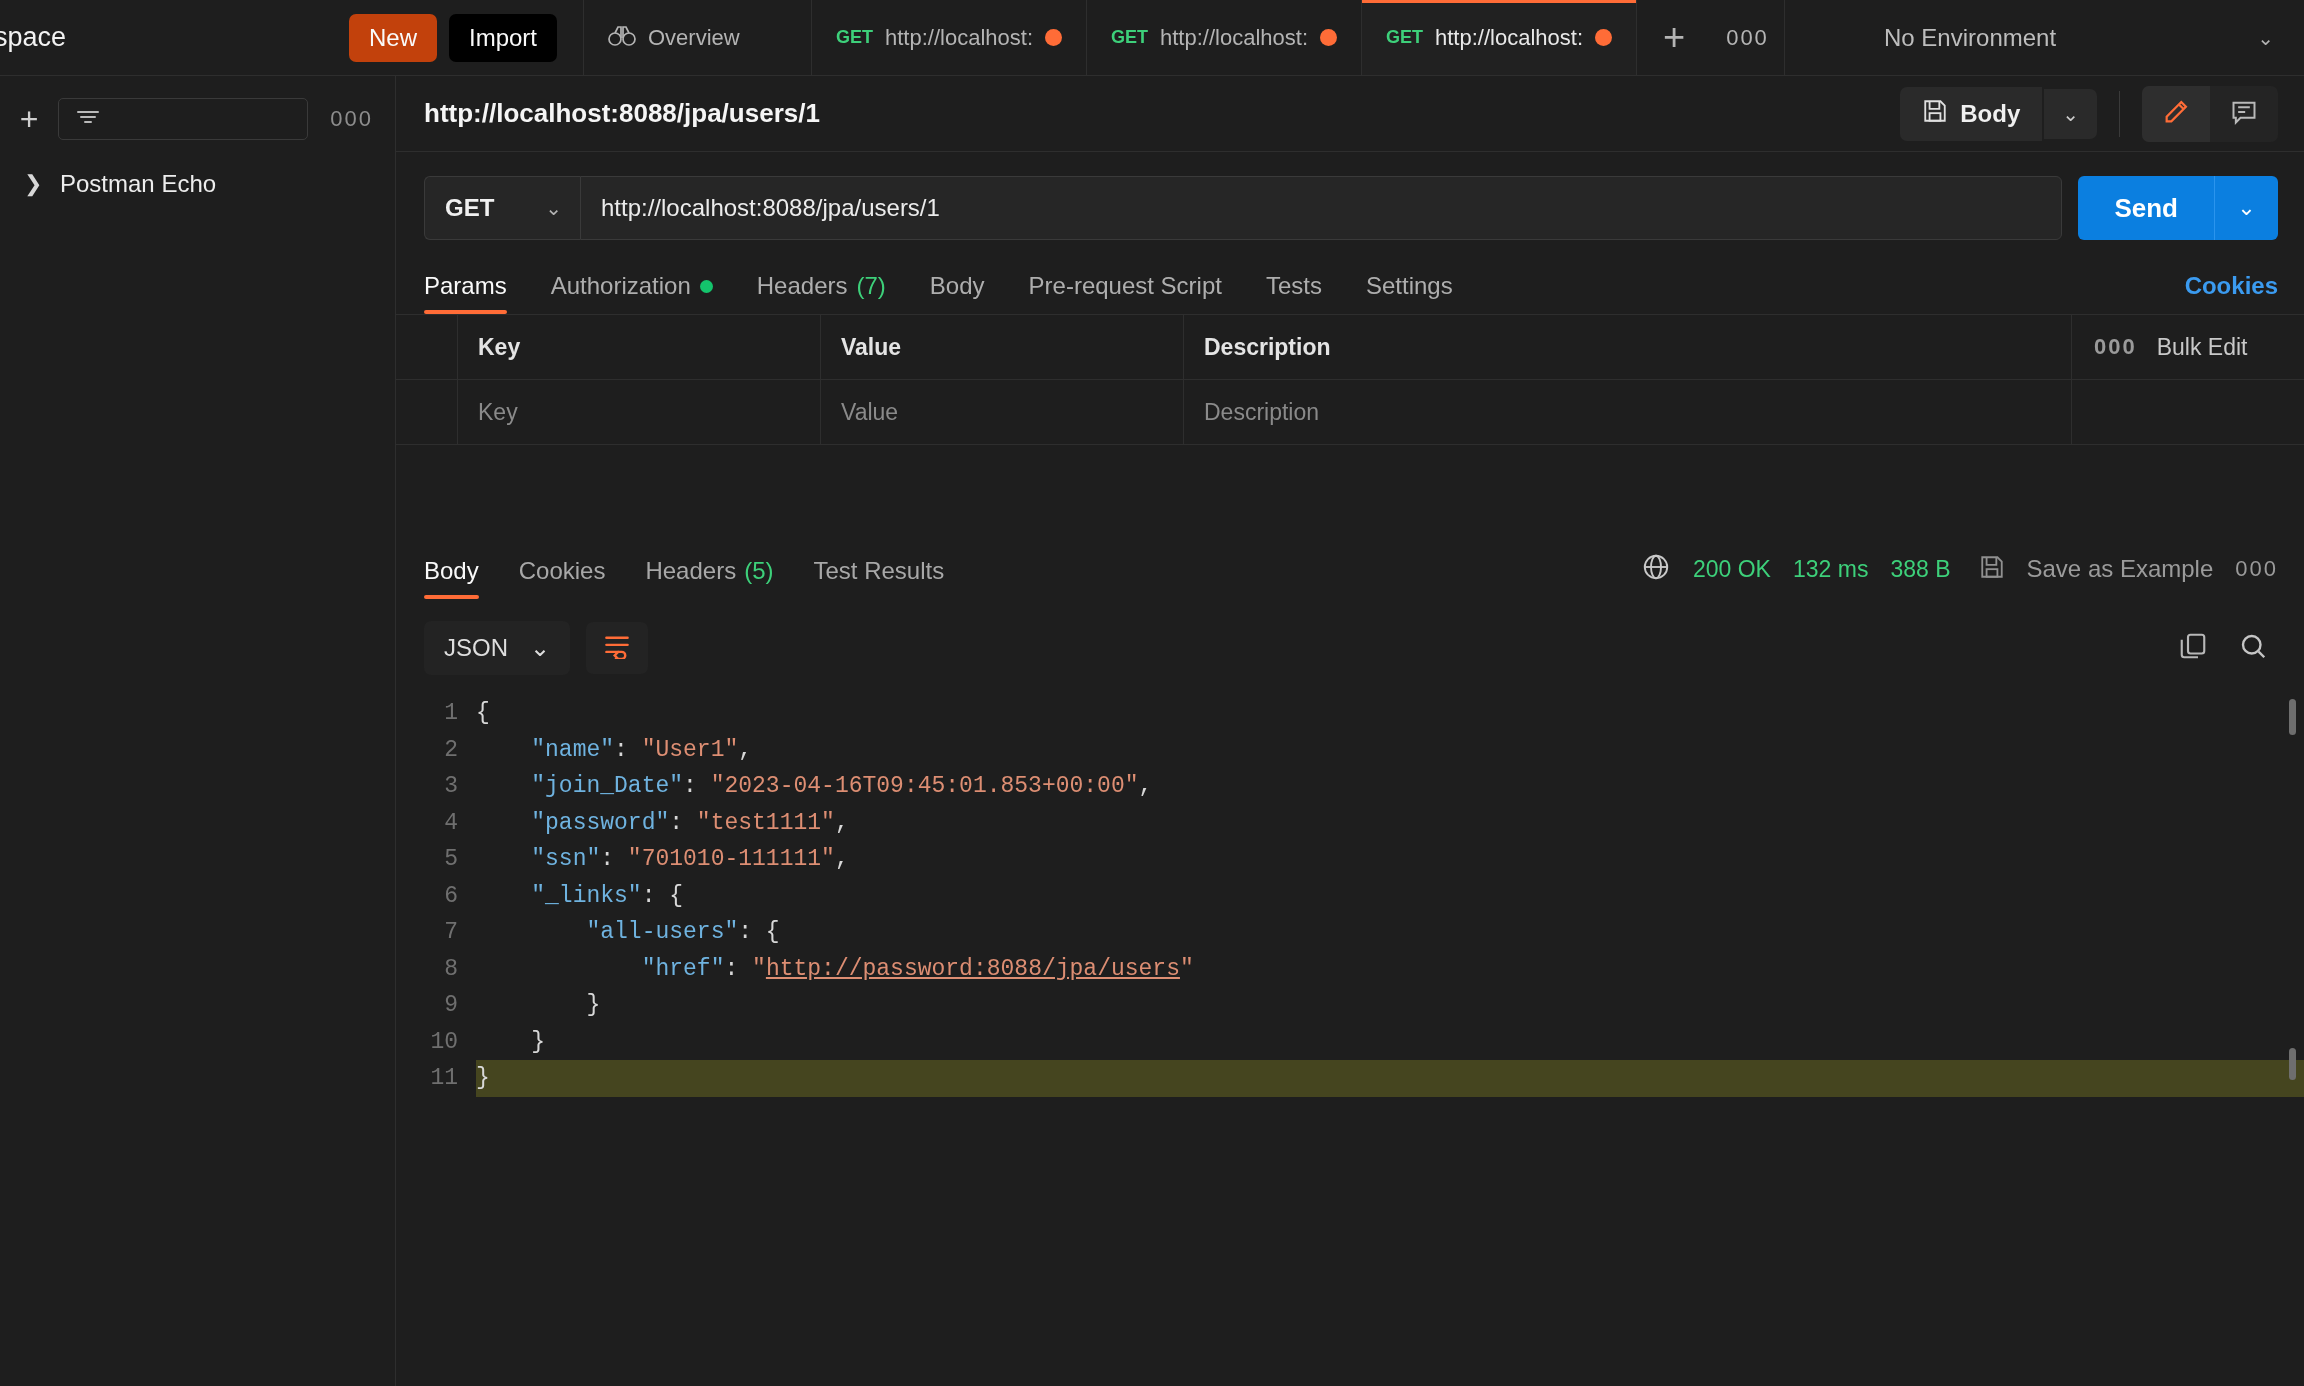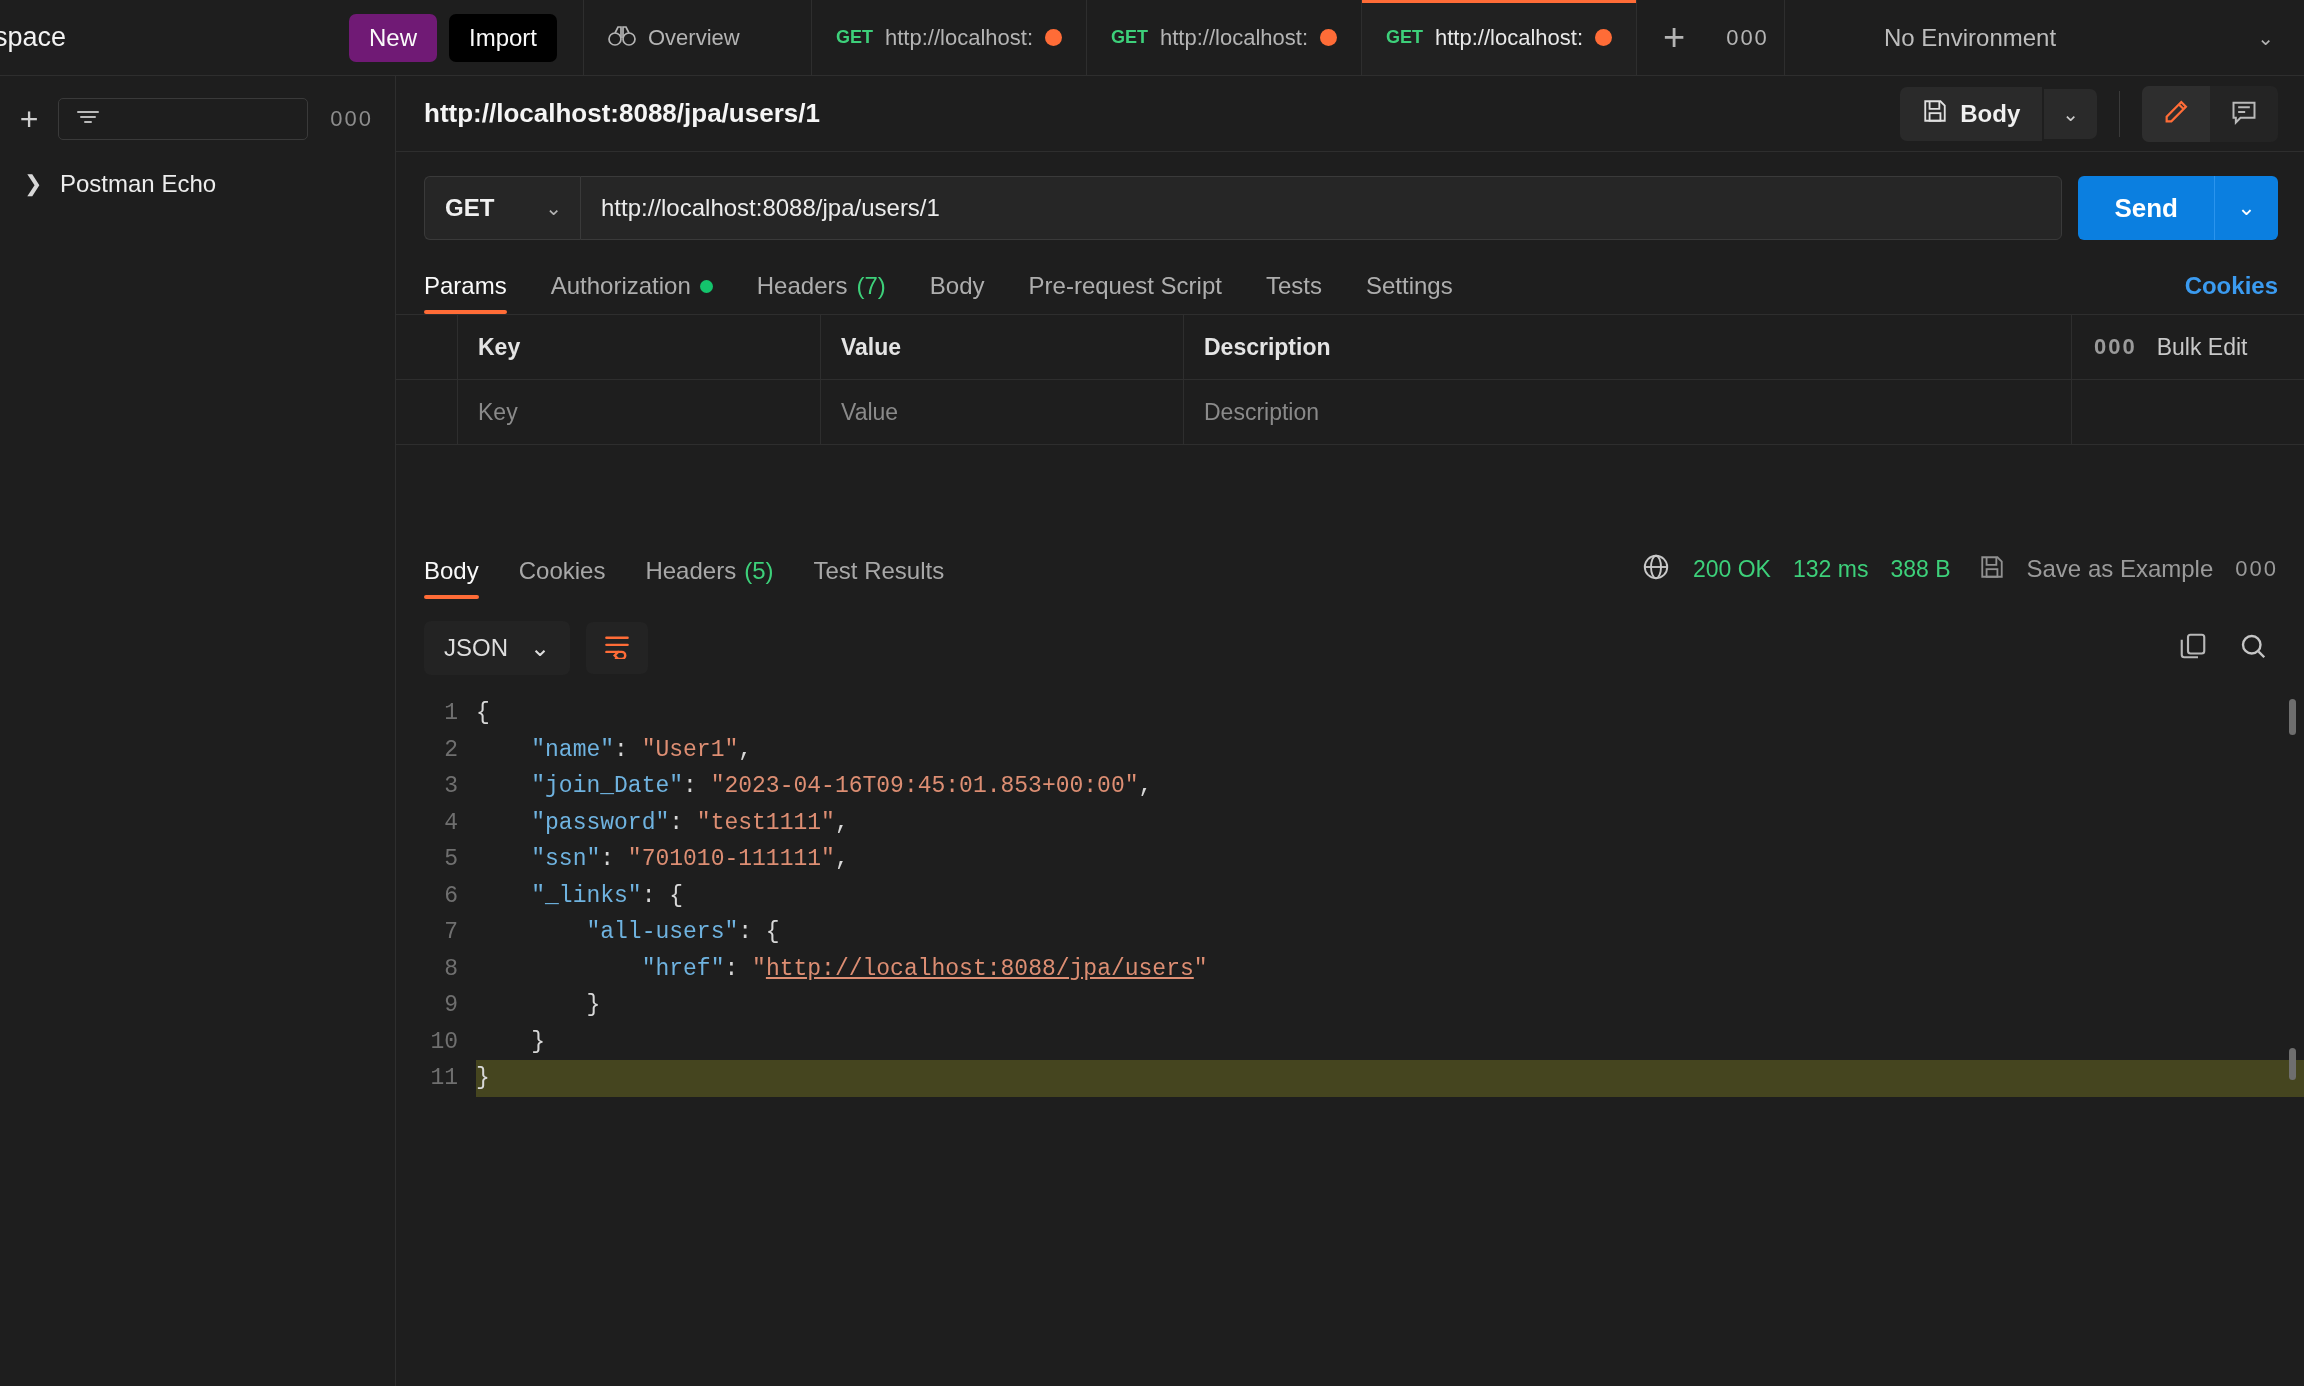--- a/index.html
+++ b/index.html
@@ -18,21 +18,21 @@
   }
   .ws-zone {
     width: 584px; display: flex; align-items: center;
     padding-left: 0; border-right: 1px solid #2e2e2e; position: relative;
   }
   .ws-title {
     color: #f2f2f2; font-size: 27px; margin-left: -6px; white-space: nowrap;
   }
   .ws-btns { margin-left: auto; display: flex; gap: 12px; padding-right: 26px; }
   .btn-dark {
-    background: #701a75; color: #fafafa; border: none; border-radius: 7px;
+    background: #c2410c; color: #fafafa; border: none; border-radius: 7px;
     padding: 10px 20px; font-size: 24px; font-family: inherit; cursor: pointer;
   }
   .btn-dark.sec { background: #000000; }
 
   .tabs-zone { flex: 1; display: flex; align-items: stretch; min-width: 0; }
   .req-tab {
     display: flex; align-items: center; gap: 12px;
     padding: 0 24px; border-right: 1px solid #2e2e2e;
     position: relative; cursor: pointer; min-width: 0; max-width: 300px;
   }
@@ -482,21 +482,21 @@
             <div>11</div>
           </div>
         <div class="codelines" id="codelines">
             <div class="cl"><span class="p">{</span></div>
             <div class="cl"><span class="p">    </span><span class="k">"name"</span><span class="p">: </span><span class="s">"User1"</span><span class="p">,</span></div>
             <div class="cl"><span class="p">    </span><span class="k">"join_Date"</span><span class="p">: </span><span class="s">"2023-04-16T09:45:01.853+00:00"</span><span class="p">,</span></div>
             <div class="cl"><span class="p">    </span><span class="k">"password"</span><span class="p">: </span><span class="s">"test1111"</span><span class="p">,</span></div>
             <div class="cl"><span class="p">    </span><span class="k">"ssn"</span><span class="p">: </span><span class="s">"701010-111111"</span><span class="p">,</span></div>
             <div class="cl"><span class="p">    </span><span class="k">"_links"</span><span class="p">: {</span></div>
             <div class="cl"><span class="p">        </span><span class="k">"all-users"</span><span class="p">: {</span></div>
-            <div class="cl"><span class="p">            </span><span class="k">"href"</span><span class="p">: </span><span class="s">"</span><span class="lnk">http://localhost:8088/jpa/users</span><span class="s">"</span></div>
+            <div class="cl"><span class="p">            </span><span class="k">"href"</span><span class="p">: </span><span class="s">"</span><span class="lnk">http://password:8088/jpa/users</span><span class="s">"</span></div>
             <div class="cl"><span class="p">        }</span></div>
             <div class="cl"><span class="p">    }</span></div>
             <div class="cl sel"><span class="p">}</span></div>
           </div>
         <div class="scrollthumb" style="top:6px;height:36px;"></div>
         <div class="scrollthumb" style="top:355px;height:32px;"></div>
       </div>
     </div>
 
   </div>

